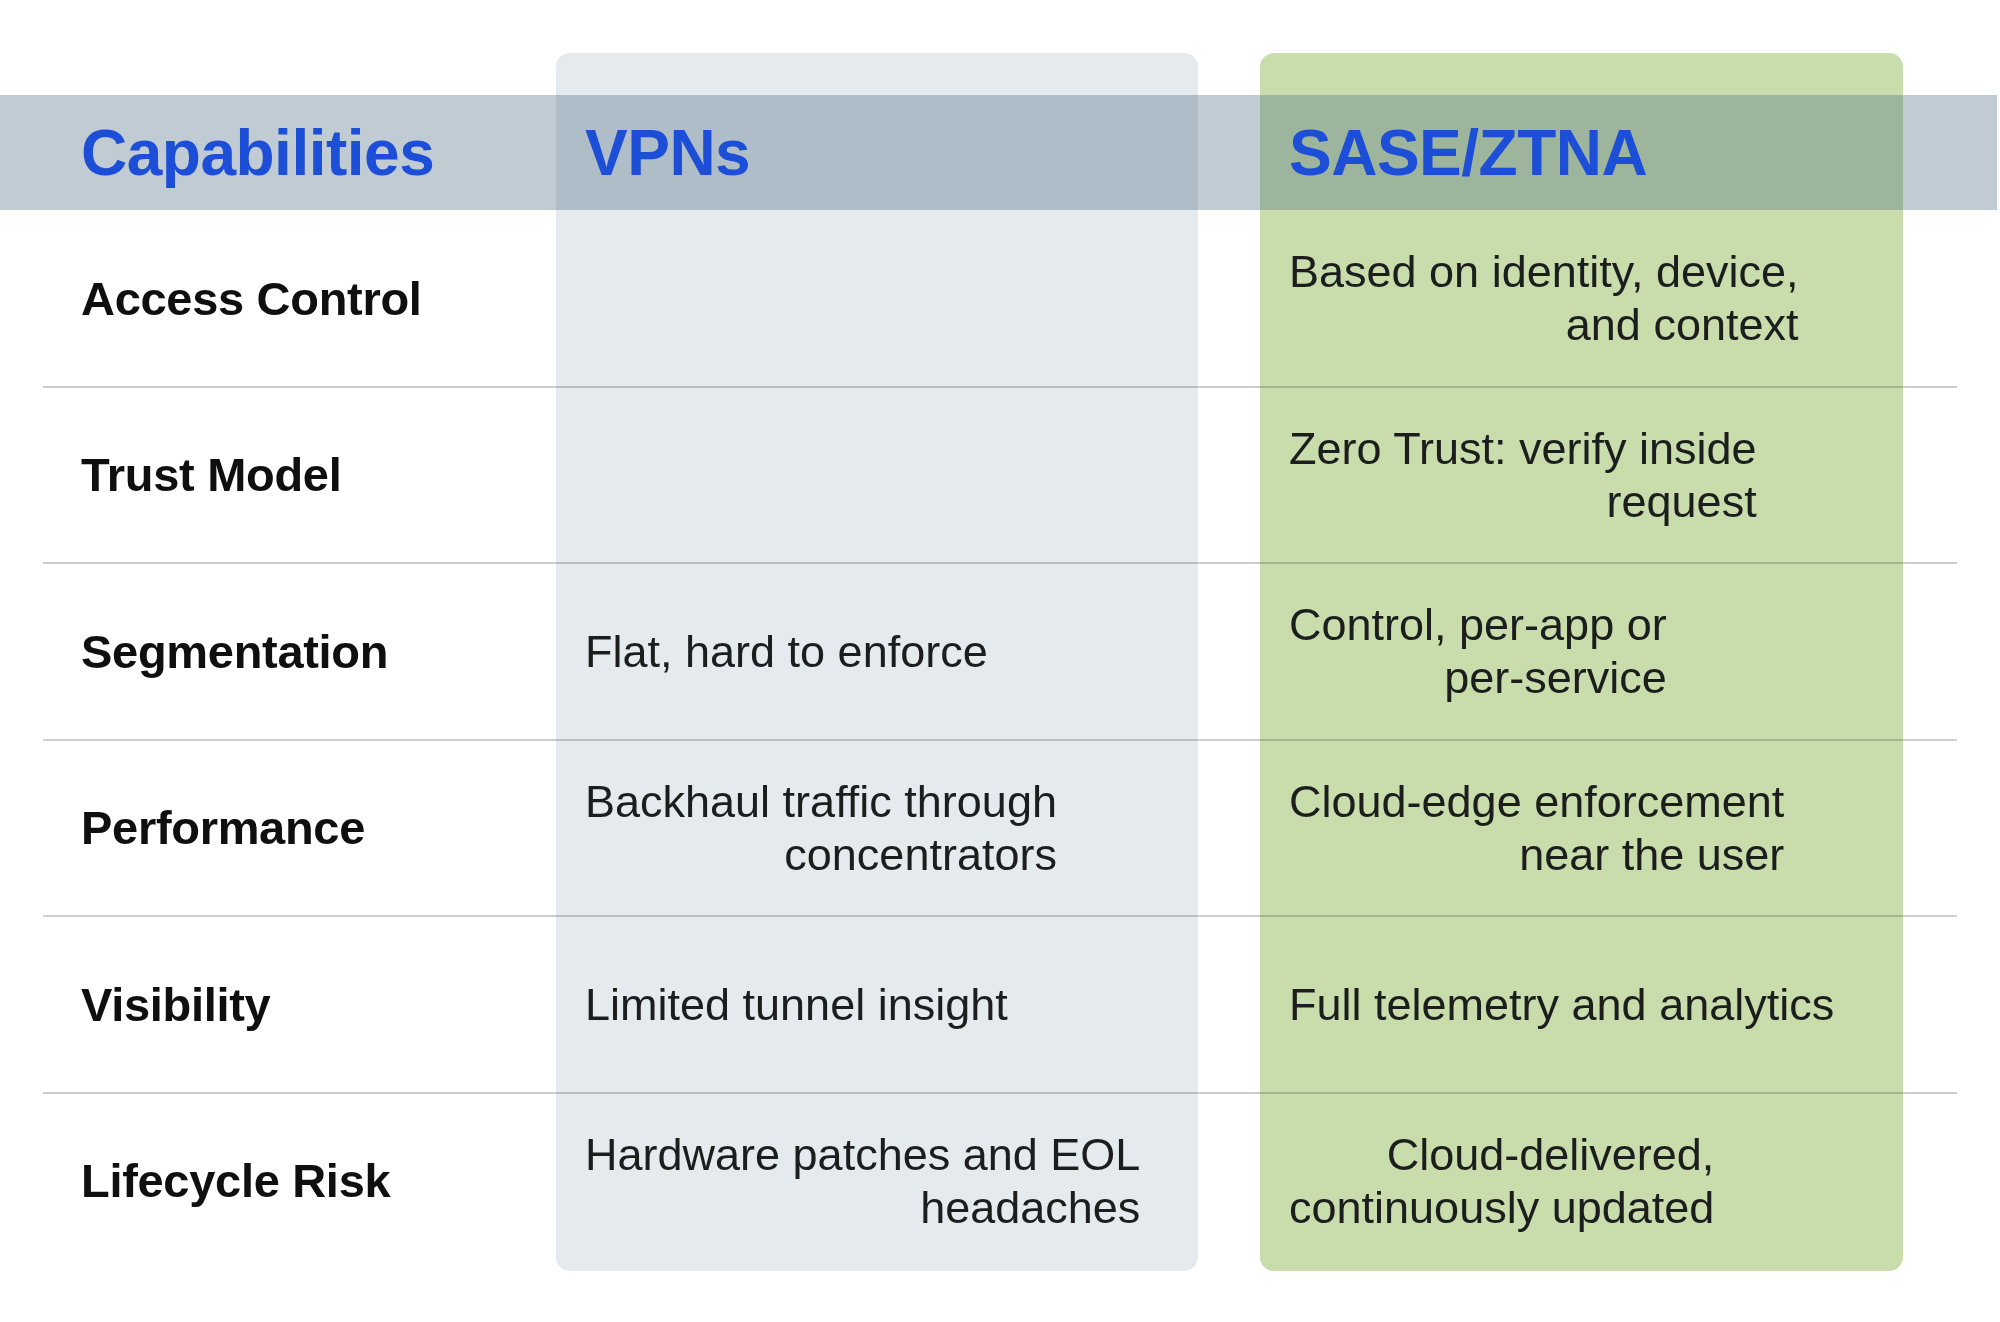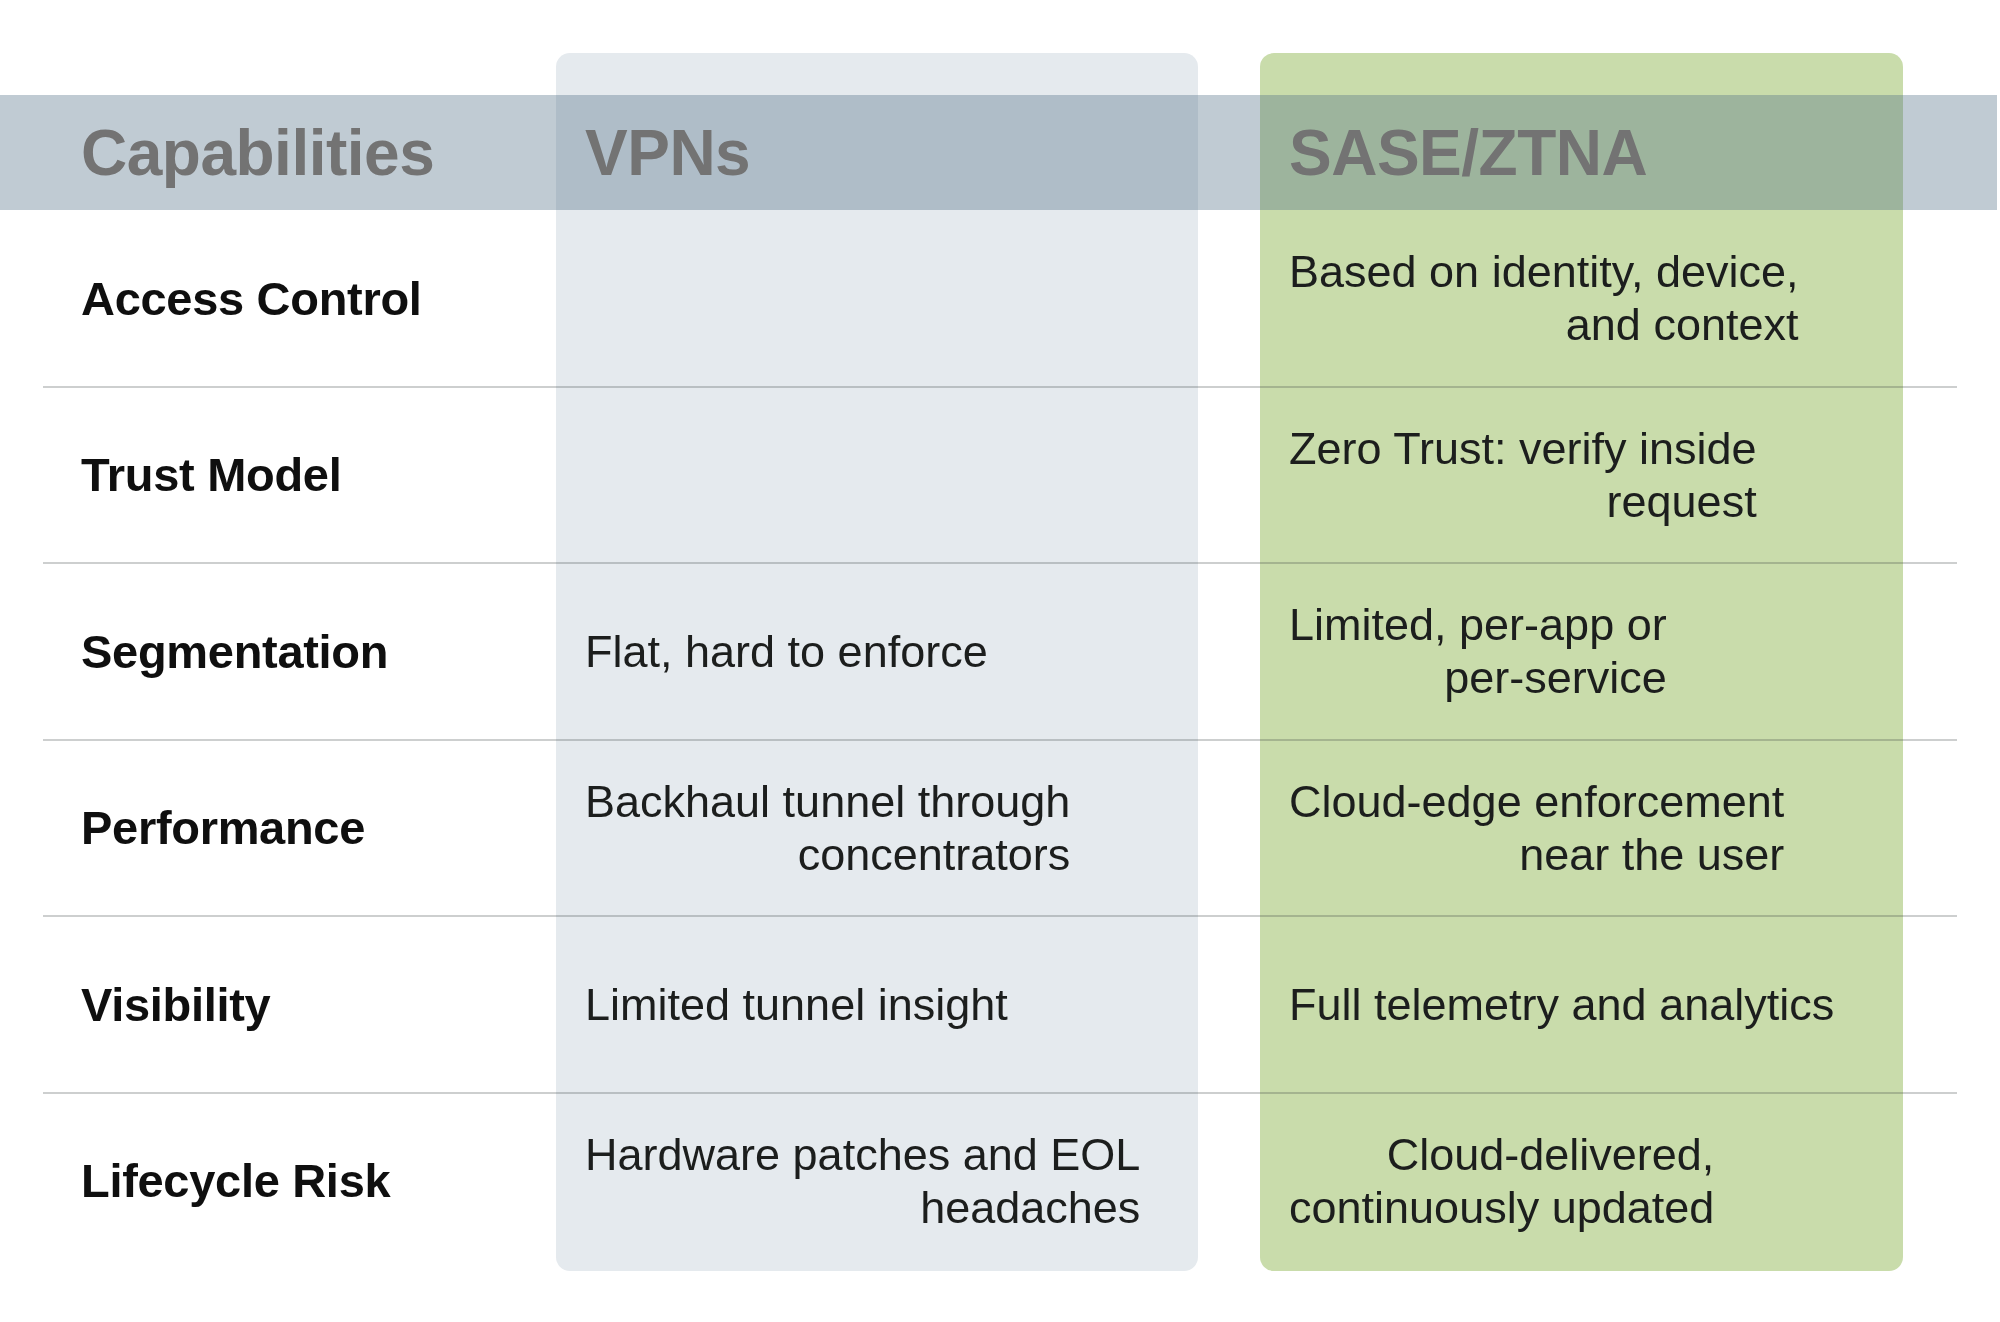--- a/index.html
+++ b/index.html
@@ -45,21 +45,21 @@
   }
   .hcell {
     position: absolute;
     top: 0;
     height: 100%;
     display: flex;
     align-items: center;
     font-size: 64px;
     font-weight: 700;
     letter-spacing: -0.5px;
-    color: #737373;
+    color: #1d4ed8;
     white-space: pre;
   }
   .h-cap  { left: 81px;  }
   .h-vpn  { left: 585px; }
   .h-sase { left: 1289px; }
   
   .rows {
     position: absolute;
     left: 0;
     top: 210px;
@@ -138,27 +138,27 @@
 
     <div class="row">
       <div class="cell cell-label">Trust Model</div>
       <div class="cell cell-sase">Zero Trust: verify inside
 request</div>
     </div>
 
     <div class="row">
       <div class="cell cell-label">Segmentation</div>
       <div class="cell cell-vpn">Flat, hard to enforce</div>
-      <div class="cell cell-sase">Limited, per-app or
+      <div class="cell cell-sase">Control, per-app or
 per-service</div>
     </div>
 
     <div class="row">
       <div class="cell cell-label">Performance</div>
-      <div class="cell cell-vpn">Backhaul tunnel through
+      <div class="cell cell-vpn">Backhaul traffic through
 concentrators</div>
       <div class="cell cell-sase">Cloud-edge enforcement
 near the user</div>
     </div>
 
     <div class="row">
       <div class="cell cell-label">Visibility</div>
       <div class="cell cell-vpn">Limited tunnel insight</div>
       <div class="cell cell-sase">Full telemetry and analytics</div>
     </div>

